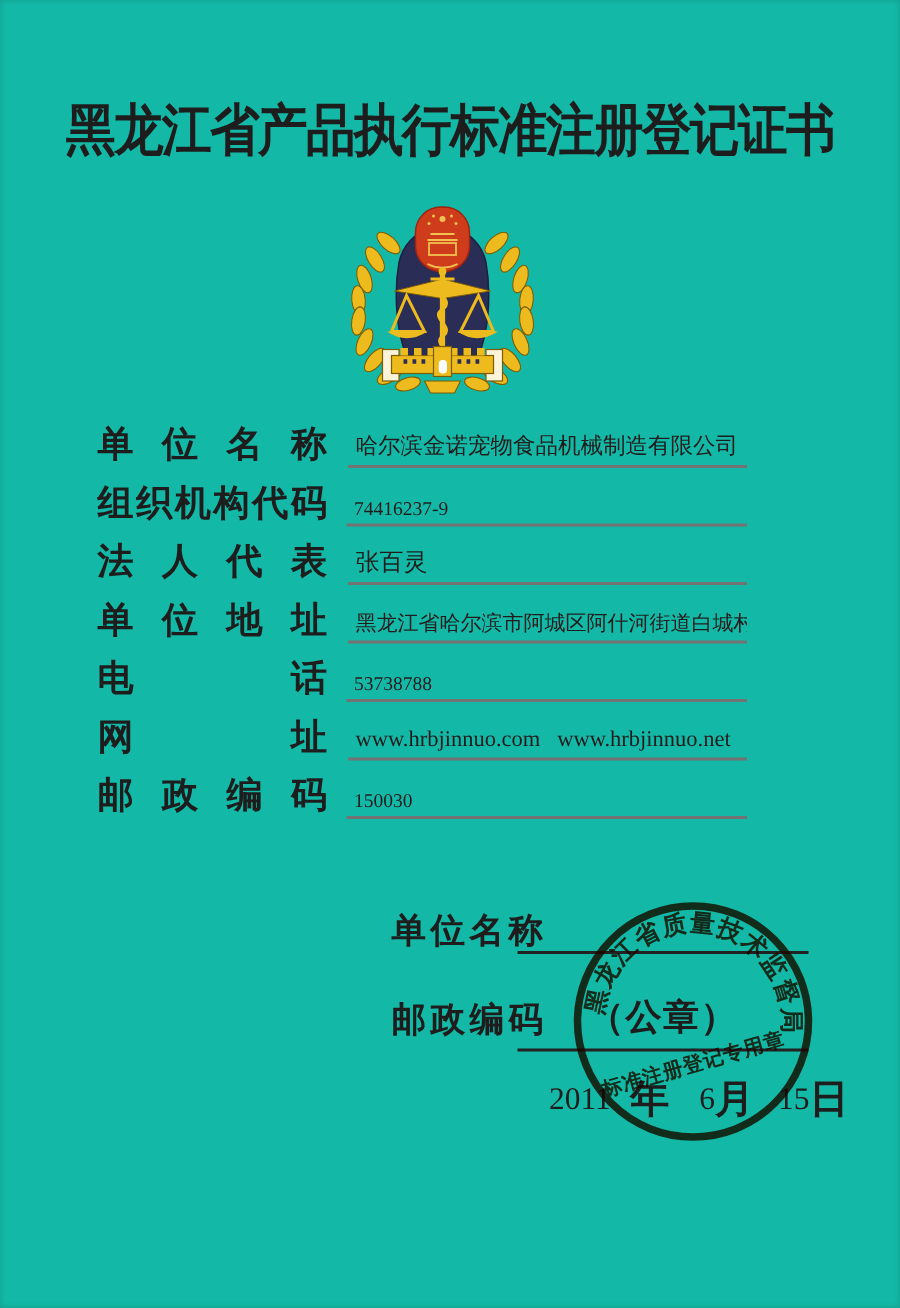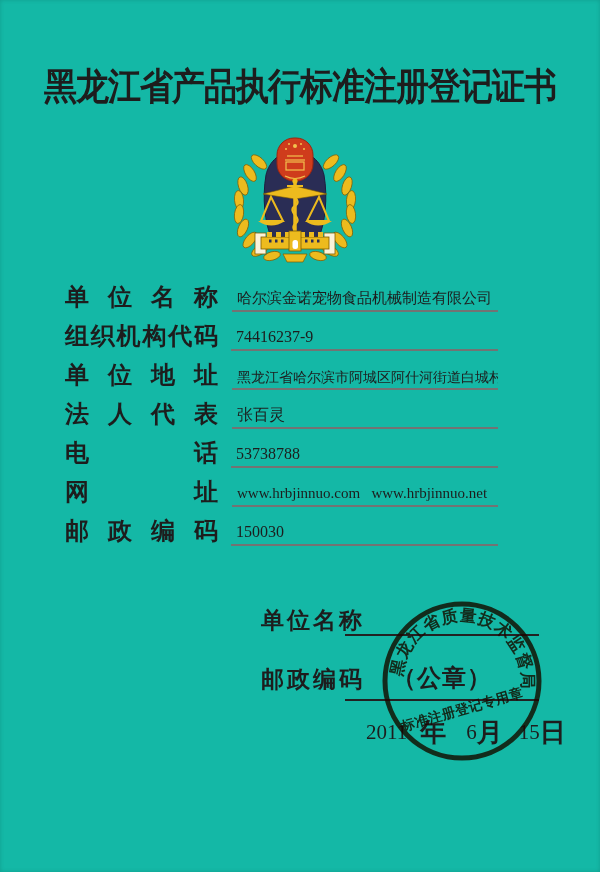--- a/index.html
+++ b/index.html
@@ -34,21 +34,21 @@
   }
   .fval{
     flex:1;margin-left:14px;
     border-bottom:2px solid #737373;
     font-size:16px;line-height:1.25;
     padding:0 2px 2px 5px;
     white-space:pre;overflow:hidden;
   }
   .fval.mid{font-size:15px;}
   .fval.small{font-size:14px;}
-  .fval.num{font-size:16px;margin-left:13px;}
+  .fval.num{font-size:13px;margin-left:13px;}
   
   .cert-label{
     position:absolute;font-size:23px;font-weight:700;letter-spacing:3px;white-space:nowrap;
   }
   .cert-number-label{left:261px;top:605px;}
   .issuer-label{left:261px;top:664px;}
   .issuer-value{
     position:absolute;left:392px;top:662px;
     font-size:24px;font-weight:700;letter-spacing:1px;white-space:nowrap;
   }
@@ -208,26 +208,26 @@
   <div class="fields">
     <div class="frow">
       <div class="flabel">单位名称</div>
       <div class="fval mid">哈尔滨金诺宠物食品机械制造有限公司</div>
     </div>
     <div class="frow">
       <div class="flabel">组织机构代码</div>
       <div class="fval num">74416237-9</div>
     </div>
     <div class="frow">
+      <div class="flabel">法人代表</div>
+      <div class="fval">张百灵</div>
+    </div>
+    <div class="frow">
       <div class="flabel">单位地址</div>
       <div class="fval small">黑龙江省哈尔滨市阿城区阿什河街道白城村</div>
-    </div>
-    <div class="frow">
-      <div class="flabel">法人代表</div>
-      <div class="fval">张百灵</div>
     </div>
     <div class="frow">
       <div class="flabel">电话</div>
       <div class="fval num">53738788</div>
     </div>
     <div class="frow">
       <div class="flabel">网址</div>
       <div class="fval mid">www.hrbjinnuo.com   www.hrbjinnuo.net</div>
     </div>
     <div class="frow">

